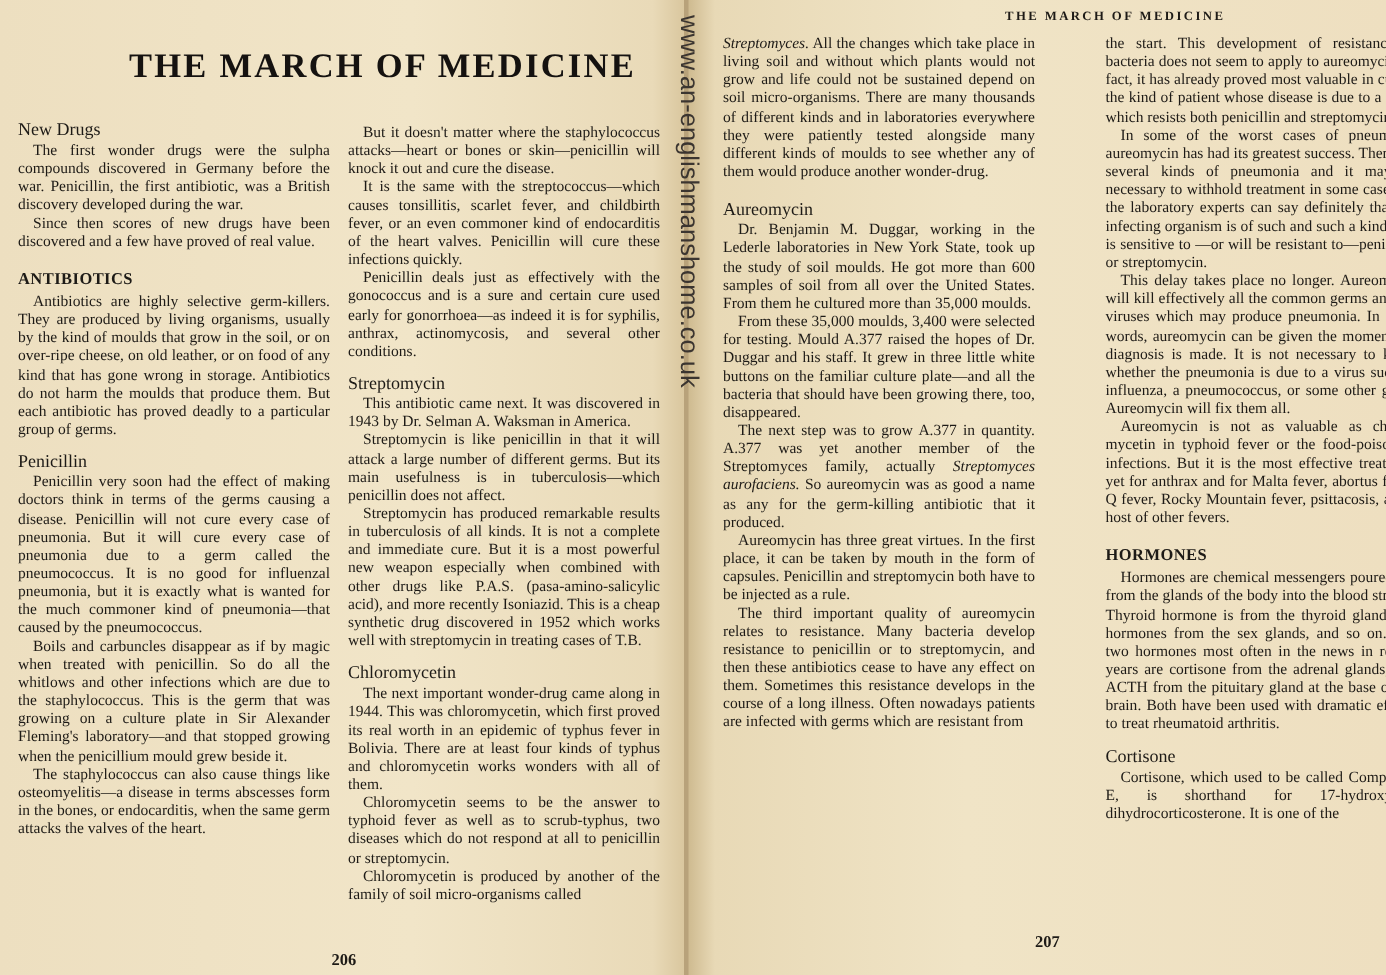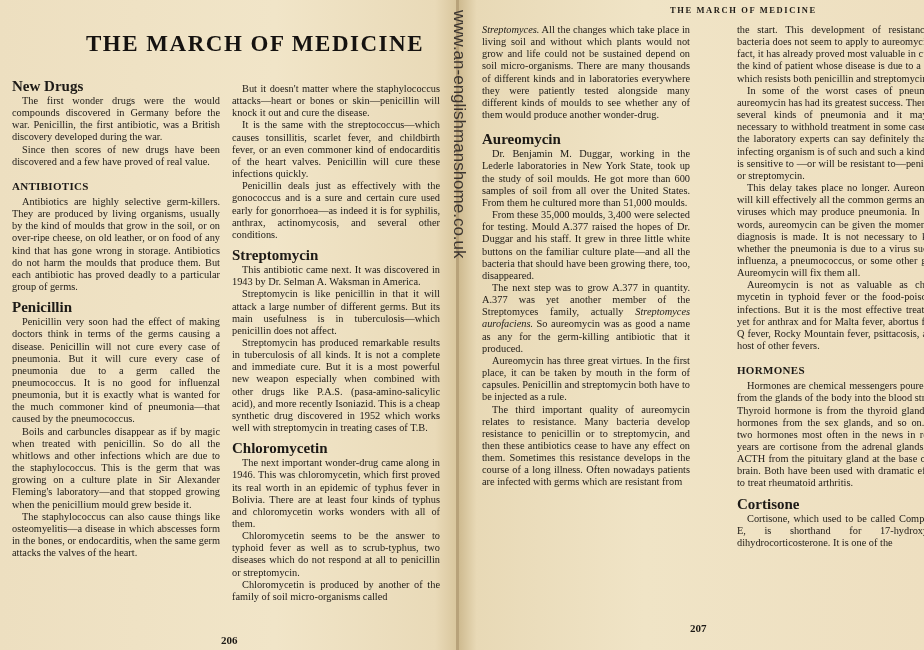--- a/index.html
+++ b/index.html
@@ -27,21 +27,21 @@
     position:absolute; left:447px; top:10px; width:22px; height:310px;
     writing-mode:vertical-rl; font-family:"Liberation Sans",sans-serif;
     font-size:17px; color:#3b3530; letter-spacing:0px; white-space:nowrap;
   }
   .col {
     position:absolute; width:208px; font-size:10.35px; line-height:12.15px;
     text-align:justify; hyphens:manual;
   }
   .col p { margin:0; text-indent:10px; }
   .col p.noindent { text-indent:0; }
-  .col h3 { margin:0; font-size:15px; font-weight:bold; text-indent:0; line-height:12px; }
+  .col h3 { margin:0; font-size:12px; font-weight:normal; text-indent:0; line-height:12px; }
   .col h2 { margin:0; font-size:11px; font-weight:bold; text-align:left; line-height:13px; letter-spacing:0.3px;}
   .gap-s { height:8px; }
   .gap-m { height:12px; }
   .col1 { left:12px; top:80px; }
   .col2 { left:232px; top:83px; }
   .col3 { left:482px; top:24px; }
   .col4 { left:705px; top:24px;margin-left:32px; }
   .pnum { position:absolute; font-weight:bold; font-size:11px; }
   .pnum-left { left:221px; top:634px; }
   .pnum-right { left:690px; top:622px;text-align:right; }
@@ -54,58 +54,58 @@
 <div class="page page-right"></div>
 <div class="spine"></div>
 
 <div class="main-title">THE MARCH OF MEDICINE</div>
 <div class="running-head">THE MARCH OF MEDICINE</div>
 <div class="watermark">www.an-englishmanshome.co.uk</div>
 
 <div class="col col1">
   <h3>New Drugs</h3>
   <div style="height:3px"></div>
-  <p>The first wonder drugs were the would compounds discovered in Germany before the war. Penicillin, the first antibiotic, was a British discovery developed during the war.</p>
+  <p>The first wonder drugs were the sulpha compounds discovered in Germany before the war. Penicillin, the first antibiotic, was a British discovery developed during the war.</p>
   <p>Since then scores of new drugs have been discovered and a few have proved of real value.</p>
   <div class="gap-m"></div>
   <h2>ANTIBIOTICS</h2>
   <div style="height:3px"></div>
   <p>Antibiotics are highly selective germ-killers. They are produced by living organisms, usually by the kind of moulds that grow in the soil, or on over-ripe cheese, on old leather, or on food of any kind that has gone wrong in storage. Antibiotics do not harm the moulds that produce them. But each antibiotic has proved deadly to a particular group of germs.</p>
   <div class="gap-s"></div>
   <h3>Penicillin</h3>
   <div style="height:3px"></div>
   <p>Penicillin very soon had the effect of making doctors think in terms of the germs causing a disease. Penicillin will not cure every case of pneumonia. But it will cure every case of pneumonia due to a germ called the pneumococcus. It is no good for influenzal pneumonia, but it is exactly what is wanted for the much commoner kind of pneumonia—that caused by the pneumo­coccus.</p>
   <p>Boils and carbuncles disappear as if by magic when treated with penicillin. So do all the whitlows and other infections which are due to the staphylococcus. This is the germ that was growing on a culture plate in Sir Alexander Fleming's laboratory—and that stopped growing when the penicillium mould grew beside it.</p>
-  <p>The staphylococcus can also cause things like osteomyelitis—a disease in which abscesses form in the bones, or endocar­ditis, when the same germ attacks the valves of the heart.</p>
+  <p>The staphylococcus can also cause things like osteomyelitis—a disease in terms abscesses form in the bones, or endocar­ditis, when the same germ attacks the valves of the heart.</p>
 </div>
 
 <div class="col col2">
   <p>But it doesn't matter where the staphylo­coccus attacks—heart or bones or skin—penicillin will knock it out and cure the disease.</p>
   <p>It is the same with the streptococcus—which causes tonsillitis, scarlet fever, and childbirth fever, or an even commoner kind of endocarditis of the heart valves. Penicil­lin will cure these infections quickly.</p>
   <p>Penicillin deals just as effectively with the gonococcus and is a sure and certain cure used early for gonorrhoea—as indeed it is for syphilis, anthrax, actinomycosis, and several other conditions.</p>
   <div class="gap-s"></div>
   <h3>Streptomycin</h3>
   <div style="height:3px"></div>
   <p>This antibiotic came next. It was dis­covered in 1943 by Dr. Selman A. Waksman in America.</p>
   <p>Streptomycin is like penicillin in that it will attack a large number of different germs. But its main usefulness is in tuber­culosis—which penicillin does not affect.</p>
   <p>Streptomycin has produced remarkable results in tuberculosis of all kinds. It is not a complete and immediate cure. But it is a most powerful new weapon especially when combined with other drugs like P.A.S. (pasa-amino-salicylic acid), and more re­cently Isoniazid. This is a cheap synthetic drug discovered in 1952 which works well with streptomycin in treating cases of T.B.</p>
   <div class="gap-s"></div>
   <h3>Chloromycetin</h3>
   <div style="height:3px"></div>
-  <p>The next important wonder-drug came along in 1946. This was chloromycetin, which first proved its real worth in an epidemic of typhus fever in Bolivia. There are at least four kinds of typhus and chloro­mycetin works wonders with all of them.</p>
+  <p>The next important wonder-drug came along in 1944. This was chloromycetin, which first proved its real worth in an epidemic of typhus fever in Bolivia. There are at least four kinds of typhus and chloro­mycetin works wonders with all of them.</p>
   <p>Chloromycetin seems to be the answer to typhoid fever as well as to scrub-typhus, two diseases which do not respond at all to penicillin or streptomycin.</p>
   <p>Chloromycetin is produced by another of the family of soil micro-organisms called</p>
 </div>
 
 <div class="col col3">
   <p class="noindent"><i>Streptomyces.</i><span> All the changes which take place in living soil and without which plants would not grow and life could not be sustained depend on soil micro-organisms. There are many thousands of different kinds and in laboratories everywhere they were patiently tested alongside many different kinds of moulds to see whether any of them would produce another wonder-drug.</span></p>
   <div class="gap-m"></div>
   <h3>Aureomycin</h3>
   <div style="height:3px"></div>
-  <p>Dr. Benjamin M. Duggar, working in the Lederle laboratories in New York State, took up the study of soil moulds. He got more than 600 samples of soil from all over the United States. From them he cultured more than 51,000 moulds.</p>
+  <p>Dr. Benjamin M. Duggar, working in the Lederle laboratories in New York State, took up the study of soil moulds. He got more than 600 samples of soil from all over the United States. From them he cultured more than 35,000 moulds.</p>
   <p>From these 35,000 moulds, 3,400 were selected for testing. Mould A.377 raised the hopes of Dr. Duggar and his staff. It grew in three little white buttons on the familiar culture plate—and all the bacteria that should have been growing there, too, disappeared.</p>
   <p><span>The next step was to grow A.377 in quantity. A.377 was yet another member of the Streptomyces family, actually </span><i>Streptomyces aurofaciens.</i><span> So aureomycin was as good a name as any for the germ-killing antibiotic that it produced.</span></p>
   <p>Aureomycin has three great virtues. In the first place, it can be taken by mouth in the form of capsules. Penicillin and streptomycin both have to be injected as a rule.</p>
   <p>The third important quality of aureo­mycin relates to resistance. Many bacteria develop resistance to penicillin or to strepto­mycin, and then these antibiotics cease to have any effect on them. Sometimes this resistance develops in the course of a long illness. Often nowadays patients are in­fected with germs which are resistant from</p>
 </div>
 
 <div class="col col4">
   <p class="noindent">the start. This development of resistance in bacteria does not seem to apply to aureo­mycin. In fact, it has already proved most valuable in curing the kind of patient whose disease is due to a germ which resists both penicillin and streptomycin.</p>
   <p>In some of the worst cases of pneumonia aureomycin has had its greatest success. There are several kinds of pneumonia and it may be necessary to withhold treatment in some cases till the laboratory experts can say definitely that the infecting organism is of such and such a kind, and is sensitive to —or will be resistant to—penicillin or streptomycin.</p>
   <p>This delay takes place no longer. Aureo­mycin will kill effectively all the common germs and the viruses which may produce pneumonia. In other words, aureomycin can be given the moment the diagnosis is made. It is not necessary to know whether the pneumonia is due to a virus such as influenza, a pneumococcus, or some other germ. Aureomycin will fix them all.</p>

